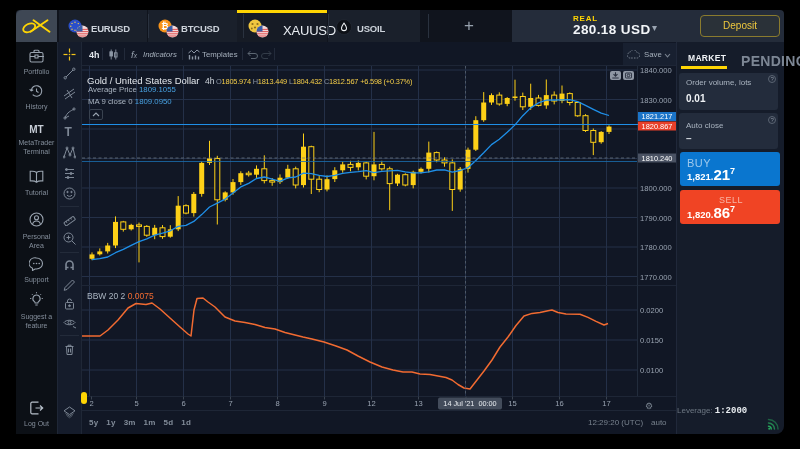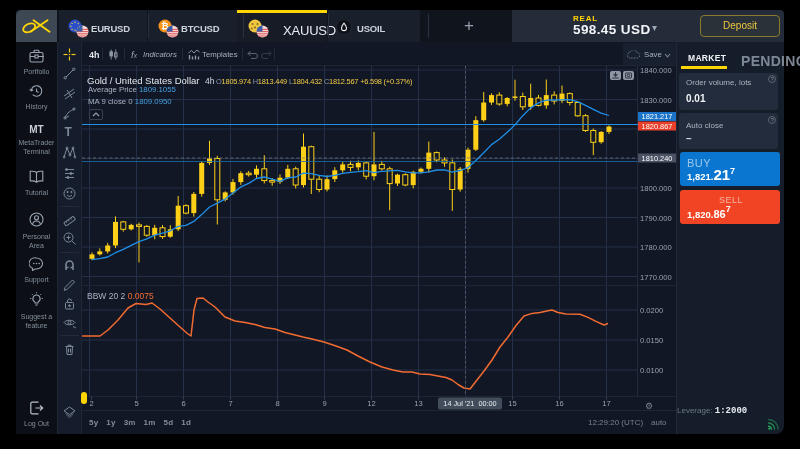--- a/index.html
+++ b/index.html
@@ -87,21 +87,21 @@
 <div class="abs txt" style="left:357px;top:22.5px;font-size:9.5px;font-weight:bold;color:#cdd3db;letter-spacing:-0.2px;">USOIL</div>
 
 <div class="abs" style="left:147.5px;top:14px;width:1px;height:24px;background:#2a323f;"></div>
 <div class="abs" style="left:242.5px;top:14px;width:1px;height:24px;background:#2a323f;"></div>
 <div class="abs" style="left:327.5px;top:14px;width:1px;height:24px;background:#2a323f;"></div>
 <div class="abs" style="left:427.5px;top:14px;width:1px;height:24px;background:#2a323f;"></div>
 
 <div class="abs txt" style="left:464px;top:16px;font-size:17px;font-weight:400;color:#97a1ae;">+</div>
 
 <div class="abs txt" style="left:573px;top:14px;font-size:8px;font-weight:bold;color:#ffd503;letter-spacing:0.8px;">REAL</div>
-<div class="abs txt" style="left:573px;top:22px;font-size:13.5px;font-weight:bold;color:#f2f5f8;letter-spacing:0.4px;">598.45 USD</div>
+<div class="abs txt" style="left:573px;top:22px;font-size:13.5px;font-weight:bold;color:#f2f5f8;letter-spacing:0.4px;">280.18 USD</div>
 <div class="abs txt" style="left:652px;top:22px;font-size:10px;color:#9aa4b1;">▾</div>
 
 <div class="abs" style="left:700px;top:15px;width:80px;height:22px;border:1px solid #8a7b2e;border-radius:4px;background:rgba(255,213,3,0.03);"></div>
 <div class="abs txt" style="left:700px;top:20px;width:80px;text-align:center;font-size:10px;color:#eec83e;">Deposit</div>
 
 <div class="abs" style="left:16px;top:42px;width:41px;height:392px;background:#0c1016;"></div>
 
 <div class="abs" style="left:57px;top:42px;width:25px;height:392px;background:#151c2b;border-left:1px solid #1f2736;border-right:1px solid #1f2736;"></div>
 
 <div class="abs" style="left:82px;top:42px;width:594px;height:392px;background:#111725;"></div>
@@ -414,21 +414,21 @@
 <div class="abs" style="left:768px;top:116px;width:8px;height:8px;border:1px solid #5b6573;border-radius:50%;"></div>
 <div class="abs txt" style="left:770.5px;top:116.5px;font-size:6px;color:#8d97a5;">?</div>
 <div class="abs txt" style="left:686px;top:133px;font-size:10px;font-weight:bold;color:#cfd5dc;">–</div>
 
 <div class="abs" style="left:680px;top:152px;width:100px;height:34px;background:#0a76cf;border-radius:3px;"></div>
 <div class="abs txt" style="left:687px;top:157px;font-size:11px;color:#9cc8ec;letter-spacing:0.5px;">BUY</div>
 <div class="abs txt" style="left:687px;top:166px;color:#fff;"><span style="font-size:9.5px;font-weight:bold;">1,821.</span><span style="font-size:15px;font-weight:bold;">21</span><span style="font-size:9px;font-weight:bold;vertical-align:6px;">7</span></div>
 
 <div class="abs" style="left:680px;top:190px;width:100px;height:34px;background:#f04424;border-radius:3px;"></div>
 <div class="abs txt" style="left:719px;top:195px;font-size:9px;color:#f9b5a6;letter-spacing:0.5px;">SELL</div>
-<div class="abs txt" style="left:687px;top:204px;color:#fff;"><span style="font-size:9.5px;font-weight:bold;">1,820.</span><span style="font-size:11px;font-weight:bold;">86</span><span style="font-size:9px;font-weight:bold;vertical-align:6px;">7</span></div>
+<div class="abs txt" style="left:687px;top:204px;color:#fff;"><span style="font-size:9.5px;font-weight:bold;">1,820.</span><span style="font-size:15px;font-weight:bold;">86</span><span style="font-size:9px;font-weight:bold;vertical-align:6px;">7</span></div>
 
 <svg class="abs" style="left:29px;top:49px" width="15" height="14" viewBox="0 0 15 14" fill="none" stroke="#9aa4b0" stroke-width="1.1">
 <rect x="1" y="3.5" width="13" height="9.5" rx="1.5"></rect>
     <path d="M5 3.5 V2.2 a1 1 0 0 1 1-1 h3 a1 1 0 0 1 1 1 V3.5 M1 7.5 h5 m3 0 h6 M6 6 h3 v3 h-3 z"></path>
   </svg>
 <div class="abs txt" style="font-size:7px;color:#848e9b;text-align:center;width:41px;left:16px;top:68px;">Portfolio</div>
 <svg class="abs" style="left:29px;top:84px" width="15" height="14" viewBox="0 0 15 14" fill="none" stroke="#9aa4b0" stroke-width="1.1">
 <path d="M2.2 7 a5.3 5.3 0 1 1 1.5 3.7 M2.2 7 l-1.5 -1.8 M2.2 7 l2 -1.2"></path>
     <path d="M7.5 4.5 V7.3 l2 1.2"></path>
   </svg>

